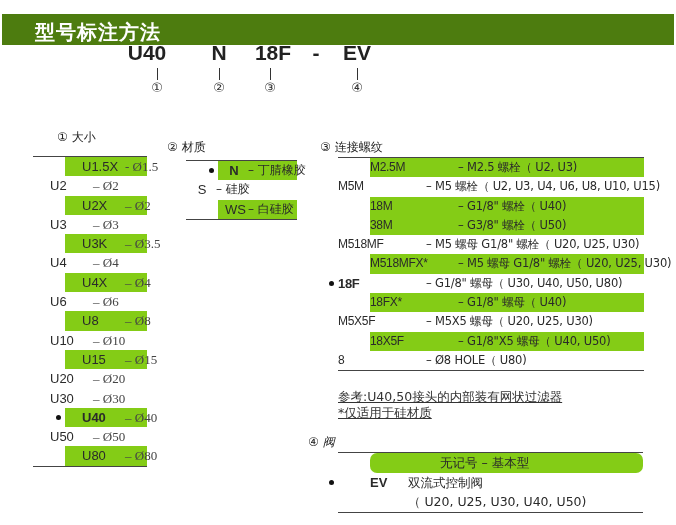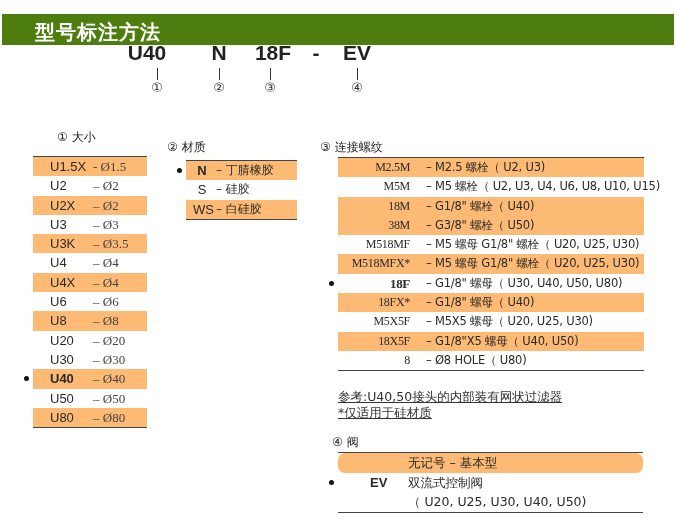--- a/index.html
+++ b/index.html
@@ -20,40 +20,40 @@
     font-size:21px; color:#222; text-align:center;
   }
   .tick { position:absolute; width:1px; height:12px; background:#333; }
   .circ { position:absolute; font-size:13px; color:#333; text-align:center; width:20px; }
 
   .sec-title { position:absolute; font-size:12px; color:#222; }
   .sec-title .num { margin-right:4px; }
 
   .table { position:absolute; border-top:1.5px solid #444; border-bottom:1.5px solid #444; }
   .row { height:19.3px; line-height:19.3px; font-size:12px; position:relative; white-space:nowrap; }
-  .row.sh { background:#fdba74; }
+  .row.sh { background:#84cc16;margin-left:32px; }
   .bullet {
     position:absolute; width:5px; height:5px; background:#111; border-radius:50%;
   }
 
   
   #t1 { left:33px; top:156px; width:114px; }
   #t1 .code { position:absolute; left:17px; font-family:"Liberation Sans", sans-serif; font-size:13px; }
   #t1 .val { position:absolute; left:60px; font-family:Liberation Serif, serif; font-size:13px; color:#444; }
   #t1 .row.sel .code { font-weight:bold; }
 
   
   #t2 { left:186px; top:160px; width:111px; }
   #t2 .code { position:absolute; left:7px; width:18px; text-align:center; font-family:"Liberation Sans", sans-serif; font-size:13px; }
   #t2 .val { position:absolute; left:30px; }
   #t2 .row.sel .code { font-weight:bold; }
 
   
   #t3 { left:338px; top:157px; width:306px; }
-  #t3 .code { position:absolute; left:0; width:72px; text-align:right; font-family:Liberation Serif, serif; font-size:12px; letter-spacing:-0.3px; }
+  #t3 .code { position:absolute; left:0; width:72px; text-align:left; font-family:Liberation Sans, sans-serif; font-size:12px; letter-spacing:-0.3px; }
   #t3 .val { position:absolute; left:88px; font-size:11.5px; letter-spacing:-0.2px; }
   #t3 .row.sel .code { font-weight:bold; font-size:13px; }
 
   .note { position:absolute; font-size:12.5px; color:#333;text-decoration:underline; }
 
   
   #t4 { left:338px; top:452px; width:305px; }
   #t4 .row { height:19.5px; line-height:19.5px;border-radius:7px; }
   #t4 .code { position:absolute; left:32px; font-weight:bold; font-family:"Liberation Sans", sans-serif; font-size:13px; }
   #t4 .val { position:absolute; left:70px; font-size:12.5px; }
@@ -117,20 +117,28 @@
     </div>
     <div class="row">
       <span class="code">U6</span>
       <span class="val">– Ø6</span>
     </div>
     <div class="row sh">
       <span class="code">U8</span>
       <span class="val">– Ø8</span>
     </div>
     <div class="row">
+      <span class="code">U10</span>
+      <span class="val">– Ø10</span>
+    </div>
+    <div class="row sh">
+      <span class="code">U15</span>
+      <span class="val">– Ø15</span>
+    </div>
+    <div class="row">
       <span class="code">U20</span>
       <span class="val">– Ø20</span>
     </div>
     <div class="row">
       <span class="code">U30</span>
       <span class="val">– Ø30</span>
     </div>
     <div class="row sh sel">
       <span class="bullet" style="left: -9px; top: 7px;"></span>
       <span class="code">U40</span>
@@ -211,21 +219,21 @@
       <span class="val">– G1/8"X5 螺母（ U40, U50)</span>
     </div>
     <div class="row">
       <span class="code">8</span>
       <span class="val">– Ø8 HOLE（ U80)</span>
     </div>
   </div>
 <div class="note" style="left:338px;top:389px;">参考:U40,50接头的内部装有网状过滤器</div>
 <div class="note" style="left:338px;top:405px;">*仅适用于硅材质</div>
 
-<div class="sec-title" style="left:332px;top:434px;">
+<div class="sec-title" style="left:308px;top:434px;font-style:italic;">
   <span class="num">④</span><span>阀</span>
 </div>
 <div class="table" id="t4">
     <div class="row sh">
       <span class="code"></span>
       <span class="val">无记号 – 基本型</span>
     </div>
     <div class="row sel">
       <span class="bullet" style="left: -9px; top: 7px;"></span>
       <span class="code">EV</span>

